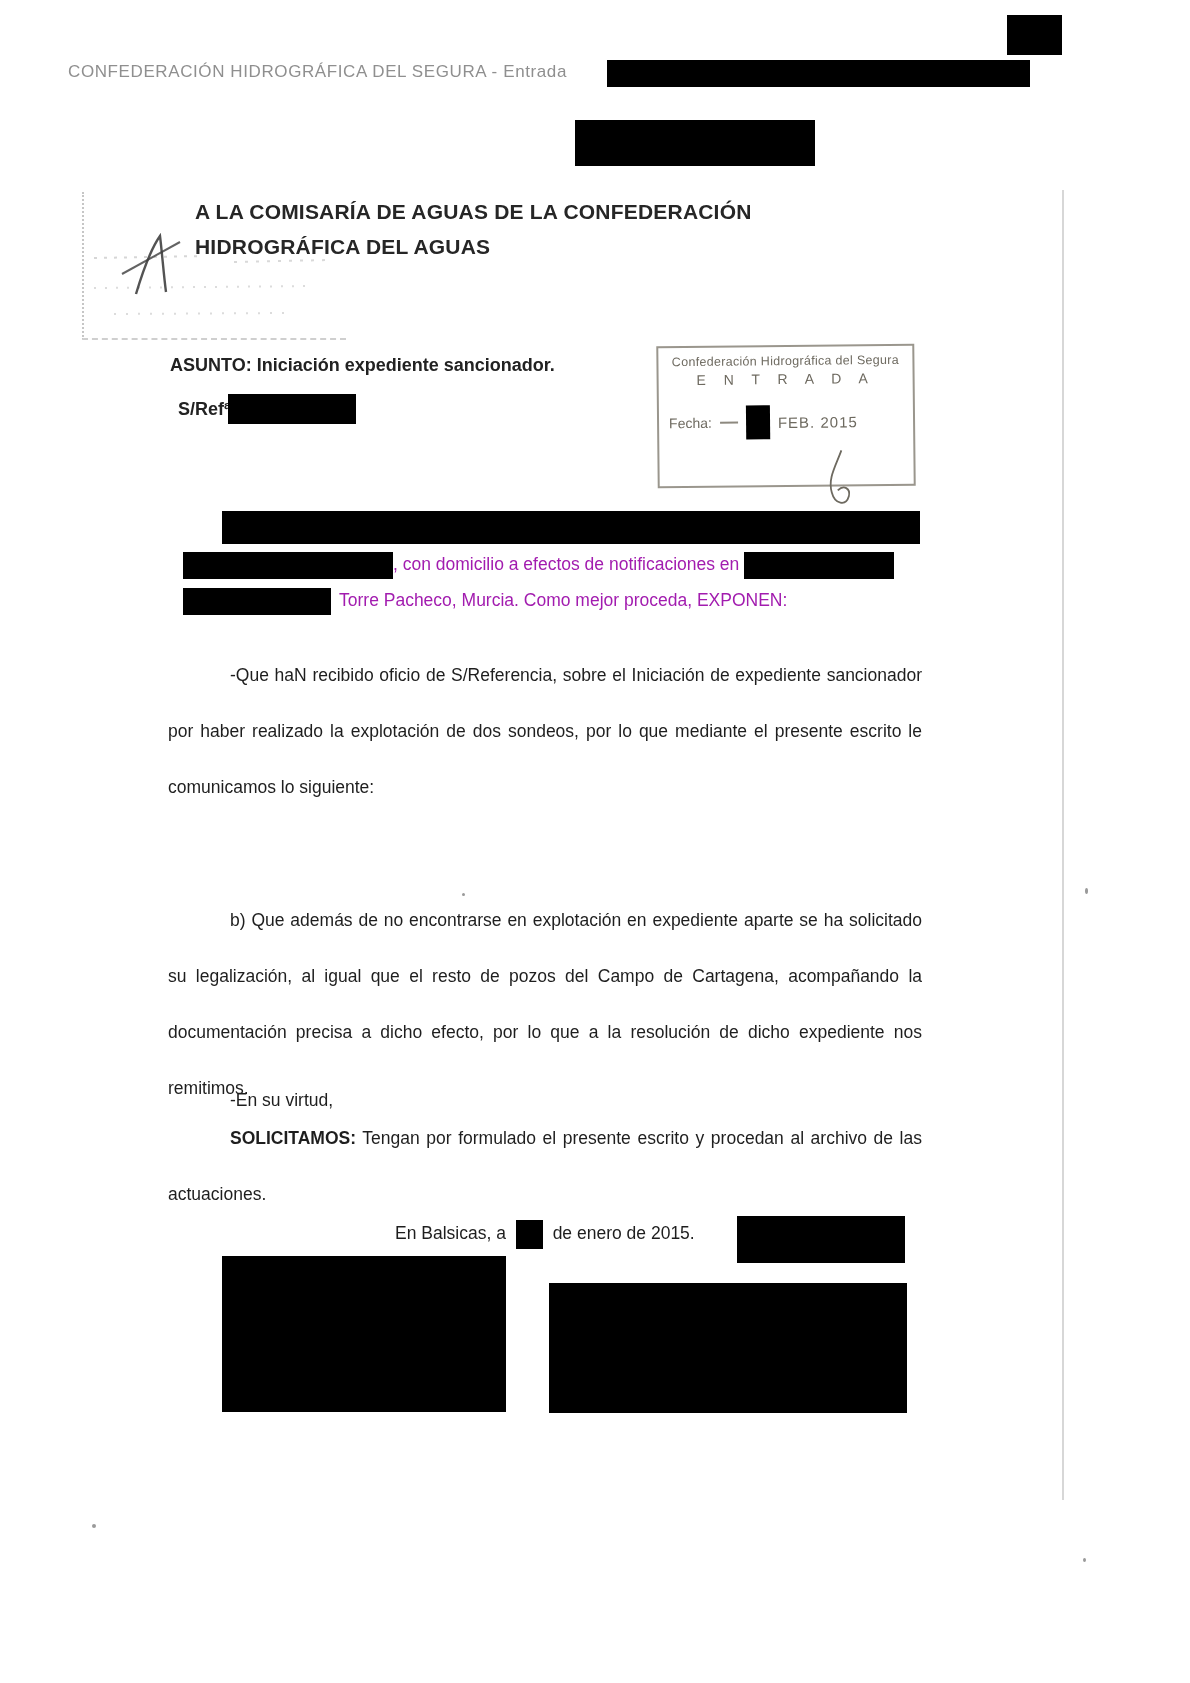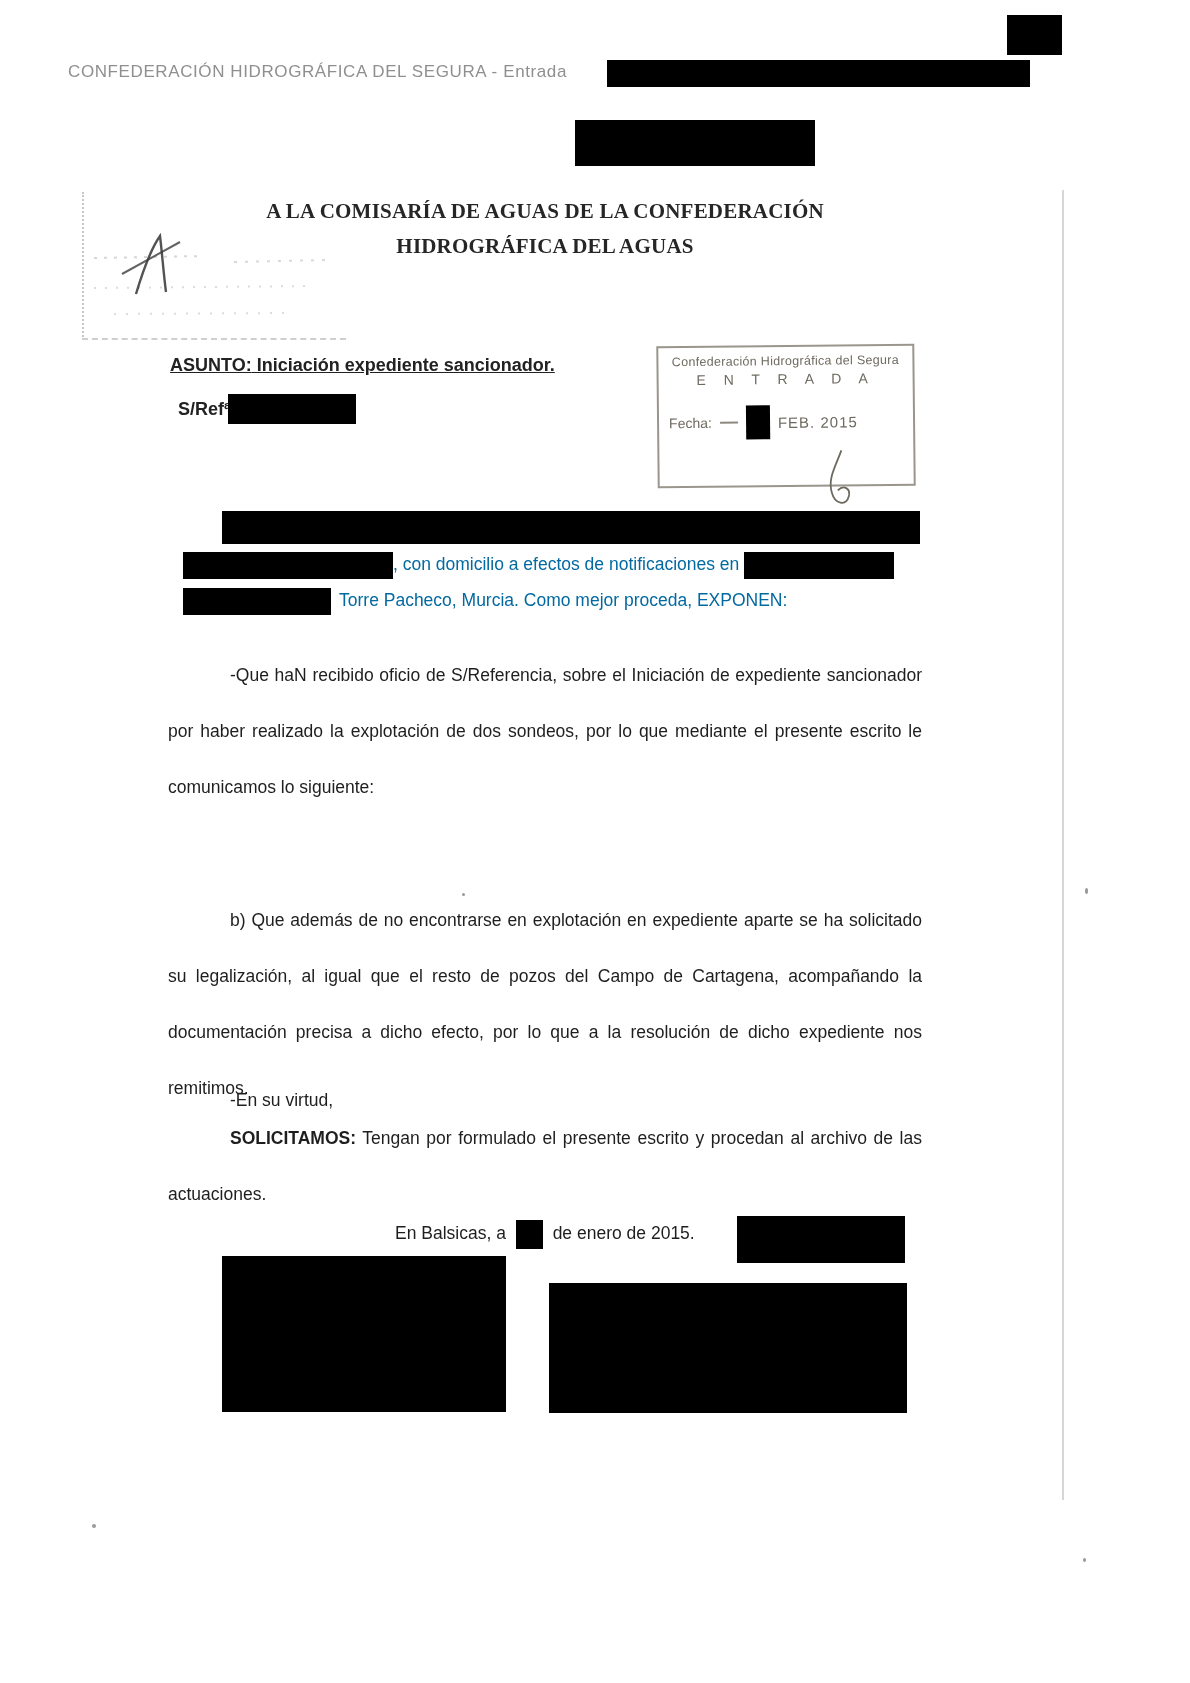--- a/index.html
+++ b/index.html
@@ -10,48 +10,47 @@
   .page { position:absolute; inset:0; background:#ffffff; }
   .abs { position:absolute; }
   .redaction { position:absolute; background:#000; }
   .redaction-inline { display:inline-block; background:#000; vertical-align:middle; }
 
   .scan-header {
     left:68px; top:62px; font-size:17px; letter-spacing:.6px;
     color:#8f8f8f; white-space:nowrap;
   }
   .doc-title {
-    left:195px; top:194px; width:700px; text-align:center;
+    left:195px; top:194px; width:700px; text-align:left;
     font-size:21px; line-height:35px; font-weight:bold; color:#262626;
     letter-spacing:.2px;
-    font-family:Liberation Serif, serif;
   }
   .scribble-box {
     left:82px; top:192px; width:262px; height:146px;
     border-left:2px dotted #c6c6c6; border-bottom:2px dashed #cfcfcf;
   }
-  .asunto { left:170px; top:355px; font-size:18px; font-weight:bold; color:#222;text-decoration:underline; }
+  .asunto { left:170px; top:355px; font-size:18px; font-weight:bold; color:#222; }
   .sref-label { left:178px; top:399px; font-size:18px; font-weight:bold; color:#222; }
 
   .stamp {
     left:657px; top:345px; width:258px; height:142px;
     border:2px solid #9a968d; color:#6e6a60; transform:rotate(-0.6deg);
     box-sizing:border-box;
   }
   .stamp-org { text-align:center; font-size:12.5px; padding-top:7px; letter-spacing:.3px; }
   .stamp-entrada { text-align:center; font-size:14px; letter-spacing:7px; margin-top:3px; }
   .stamp-fecha-row {
     display:flex; align-items:center; gap:8px; margin-top:18px; padding:0 10px;
     font-size:14px;
   }
   .stamp-dash { width:18px; height:2px; background:#8d897f; }
   .stamp-date { font-size:15px; letter-spacing:1px; }
   .stamp-squiggle { position:absolute; right:52px; bottom:-30px; }
 
-  .body-line { position:absolute; left:168px; font-size:17.5px; color:#0369a1; white-space:nowrap;padding-left:15px; }
+  .body-line { position:absolute; left:168px; font-size:17.5px; color:#a21caf; white-space:nowrap;padding-left:15px; }
   .body-par {
     position:absolute; left:168px; width:754px; font-size:17.5px; line-height:56px;
     text-align:justify; color:#1e1e1e; text-indent:62px;
   }
   .date-line { position:absolute; left:395px; top:1220px; font-size:17.5px; color:#1e1e1e; white-space:nowrap; }
 
   .scan-vline { left:1062px; top:190px; width:2px; height:1310px; background:#c6c6c6; opacity:.7; }
   .speck { position:absolute; background:#9a9a9a; border-radius:50%; }
 </style>
 </head>

